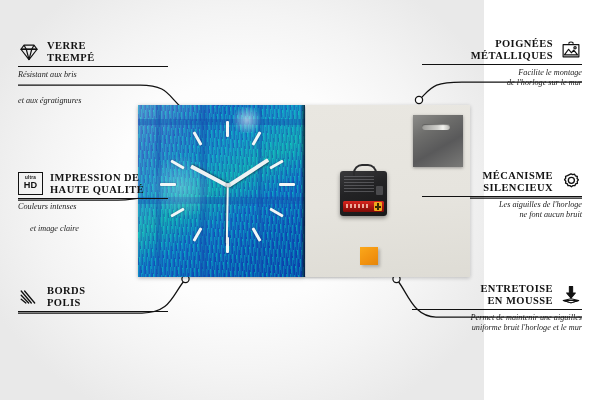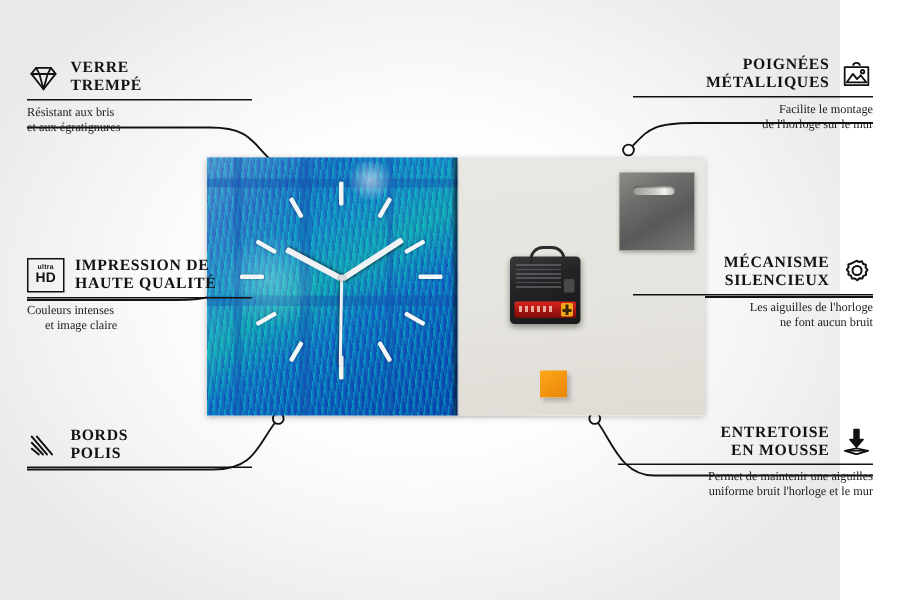--- a/index.html
+++ b/index.html
@@ -3,21 +3,21 @@
 <meta charset="utf-8">
 <style>
   html,body{margin:0;padding:0;}
   body{
     width:600px;height:400px;overflow:hidden;
     font-family:"Liberation Serif",serif;
     background:#ffffff;
     position:relative;
   }
   #stage{
-    position:absolute;inset:0;width:560px;height:400px;
+    position:absolute;inset:0;width:484px;height:400px;
     background:
       radial-gradient(ellipse 58% 62% at 50% 48%, #ffffff 0%, #fdfdfd 45%, #f4f4f4 72%, #e9e9e9 100%);
   }
   
   #leaders{position:absolute;left:0;top:0;width:600px;height:400px;}
   
   .feature{position:absolute;}
   .feat-head{display:flex;align-items:center;gap:7px;}
   .feat-head.right{justify-content:flex-end;}
   .title{
@@ -27,21 +27,21 @@
     letter-spacing:.45px;
     line-height:11.5px;
     color:#121212;
     text-transform:uppercase;
     white-space:nowrap;
   }
   .title.r{text-align:right;}
   .rule{height:1.15px;background:#111;margin-top:3px;}
   .desc{
     font-size:8.2px;line-height:9.6px;color:#1b1b1b;
-    margin-top:3px;font-family:"Liberation Serif",serif;
+    margin-top:3px;font-family:"Liberation Serif",serif;font-style:italic;
   }
   .desc.r{text-align:right;}
   .ico{width:22px;height:22px;flex:0 0 22px;display:block;}
   
   .hdbox{
     width:23px;height:21px;flex:0 0 23px;border:1.3px solid #111;
     display:flex;flex-direction:column;align-items:center;justify-content:center;
     line-height:1;
   }
   .hdbox .u{font-size:4.6px;font-weight:700;letter-spacing:.2px;font-family:"Liberation Sans",sans-serif;color:#111;}
@@ -208,37 +208,37 @@
           <path d="M3.2 9 H20.8"></path>
         </g>
       </svg>
       <div>
         <div class="title">VERRE</div>
         <div class="title">TREMPÉ</div>
       </div>
     </div>
     <div class="rule" style="width:150px;"></div>
     <div class="desc">Résistant aux bris</div>
-    <div class="desc" style="margin-top:0;">et aux égratignures</div>
+    <div class="desc" style="margin-top:16px;">et aux égratignures</div>
   </div>
 
   <div class="feature" style="left:18px;top:172px;width:160px;">
     <div class="feat-head">
       <div class="hdbox">
         <span class="u">ultra</span>
         <span class="h">HD</span>
       </div>
       <div>
         <div class="title">IMPRESSION DE</div>
         <div class="title">HAUTE QUALITÉ</div>
       </div>
     </div>
     <div class="rule" style="width:150px;"></div>
     <div class="desc">Couleurs intenses</div>
-    <div class="desc" style="margin-top:0;padding-left:12px;">et image claire</div>
+    <div class="desc" style="margin-top:12px;padding-left:12px;">et image claire</div>
   </div>
 
   <div class="feature" style="left:18px;top:285px;width:160px;">
     <div class="feat-head">
       <svg class="ico" viewBox="0 0 24 24">
         <g fill="none" stroke="#111" stroke-width="1.45" stroke-linecap="round">
           <path d="M3.5 5.5 L14.5 18.5"></path>
           <path d="M3.5 10 L11.6 18.5"></path>
           <path d="M3.5 14.4 L8.6 18.5"></path>
           <path d="M7.2 5.5 L18.2 18.5"></path>

